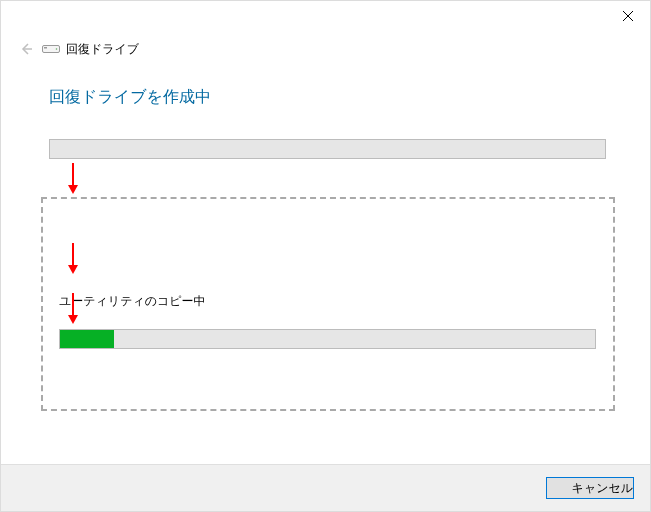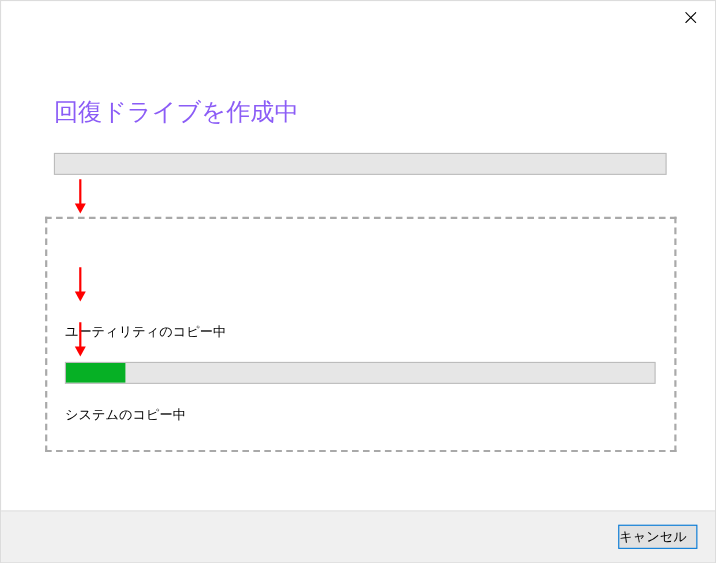--- a/index.html
+++ b/index.html
@@ -62,22 +62,22 @@
   }
   .crumb {
     font-size: 12px;
     color: #000;
   }
 
   .heading {
     position: absolute;
     top: 86px;
     left: 48px;
-    font-size: 22px;
-    color: #8b5cf6;
+    font-size: 16px;
+    color: #0369a1;
   }
 
   .bar1 {
     position: absolute;
     top: 138px;
     left: 48px;
     width: 557px;
     height: 20px;
     background: #e6e6e6;
     border: 1px solid #bcbcbc;
@@ -144,46 +144,60 @@
     right: 0;
     bottom: 0;
     height: 46px;
     border-top: 1px solid #dfdfdf;
     background: #f0f0f0;
   }
   .cancel-btn {
     position: absolute;
     right: 16px;
     bottom: 12px;
-    width: 72px;
+    width: 88px;
     height: 22px;
     border: 1px solid #0078d7;
     background: #e1e1e1;
     font-size: 12px;
     font-family: inherit;
-    text-align: left;
+    text-align: right;
     line-height: 20px;
     padding: 0;
     box-sizing: border-box;
   }
 </style>
 </head>
 <body>
 
 <div class="window">
 
   <div class="titlebar">
     <div class="close-btn">
       <svg viewBox="0 0 10 10">
         <line x1="0" y1="0" x2="10" y2="10" stroke="#000" stroke-width="1"></line>
         <line x1="10" y1="0" x2="0" y2="10" stroke="#000" stroke-width="1"></line>
       </svg>
     </div>
   </div>
 
+  <div class="back-row">
+    <div class="back-arrow">
+      <svg viewBox="0 0 16 16" width="16" height="16">
+        <path d="M10 3 L5 8 L10 13" stroke="#bfbfbf" stroke-width="1.5" fill="none"></path>
+        <line x1="5" y1="8" x2="14" y2="8" stroke="#bfbfbf" stroke-width="1.5"></line>
+      </svg>
+    </div>
+    <svg class="drive-icon" viewBox="0 0 18 12">
+      <rect x="0.5" y="2.5" width="17" height="7" rx="1.5" fill="#f5f5f5" stroke="#999" stroke-width="1"></rect>
+      <rect x="2" y="4" width="3" height="1.5" fill="#999"></rect>
+      <circle cx="14.5" cy="6" r="0.8" fill="#6a6"></circle>
+    </svg>
+    <span class="crumb">回復ドライブ</span>
+  </div>
 
   <div class="heading">回復ドライブを作成中</div>
 
   <div class="bar1"></div>
 
   <svg class="arrow-red arrow1" width="14" height="34">
     <line x1="7" y1="2" x2="7" y2="26" stroke="#ff0000" stroke-width="2"></line>
     <polygon points="2,24 12,24 7,33" fill="#ff0000"></polygon>
   </svg>
 
@@ -199,19 +213,18 @@
 
   <svg class="arrow-red arrow3" width="14" height="34">
     <line x1="7" y1="2" x2="7" y2="26" stroke="#ff0000" stroke-width="2"></line>
     <polygon points="2,24 12,24 7,33" fill="#ff0000"></polygon>
   </svg>
 
   <div class="bar2-wrap">
     <div class="bar2-fill" style="width:10%"></div>
   </div>
 
-  <div class="step3">システムのコピー中</div>
 
   <div class="footer">
     <button class="cancel-btn">キャンセル</button>
   </div>
 
 </div>
 
 </body></html>

